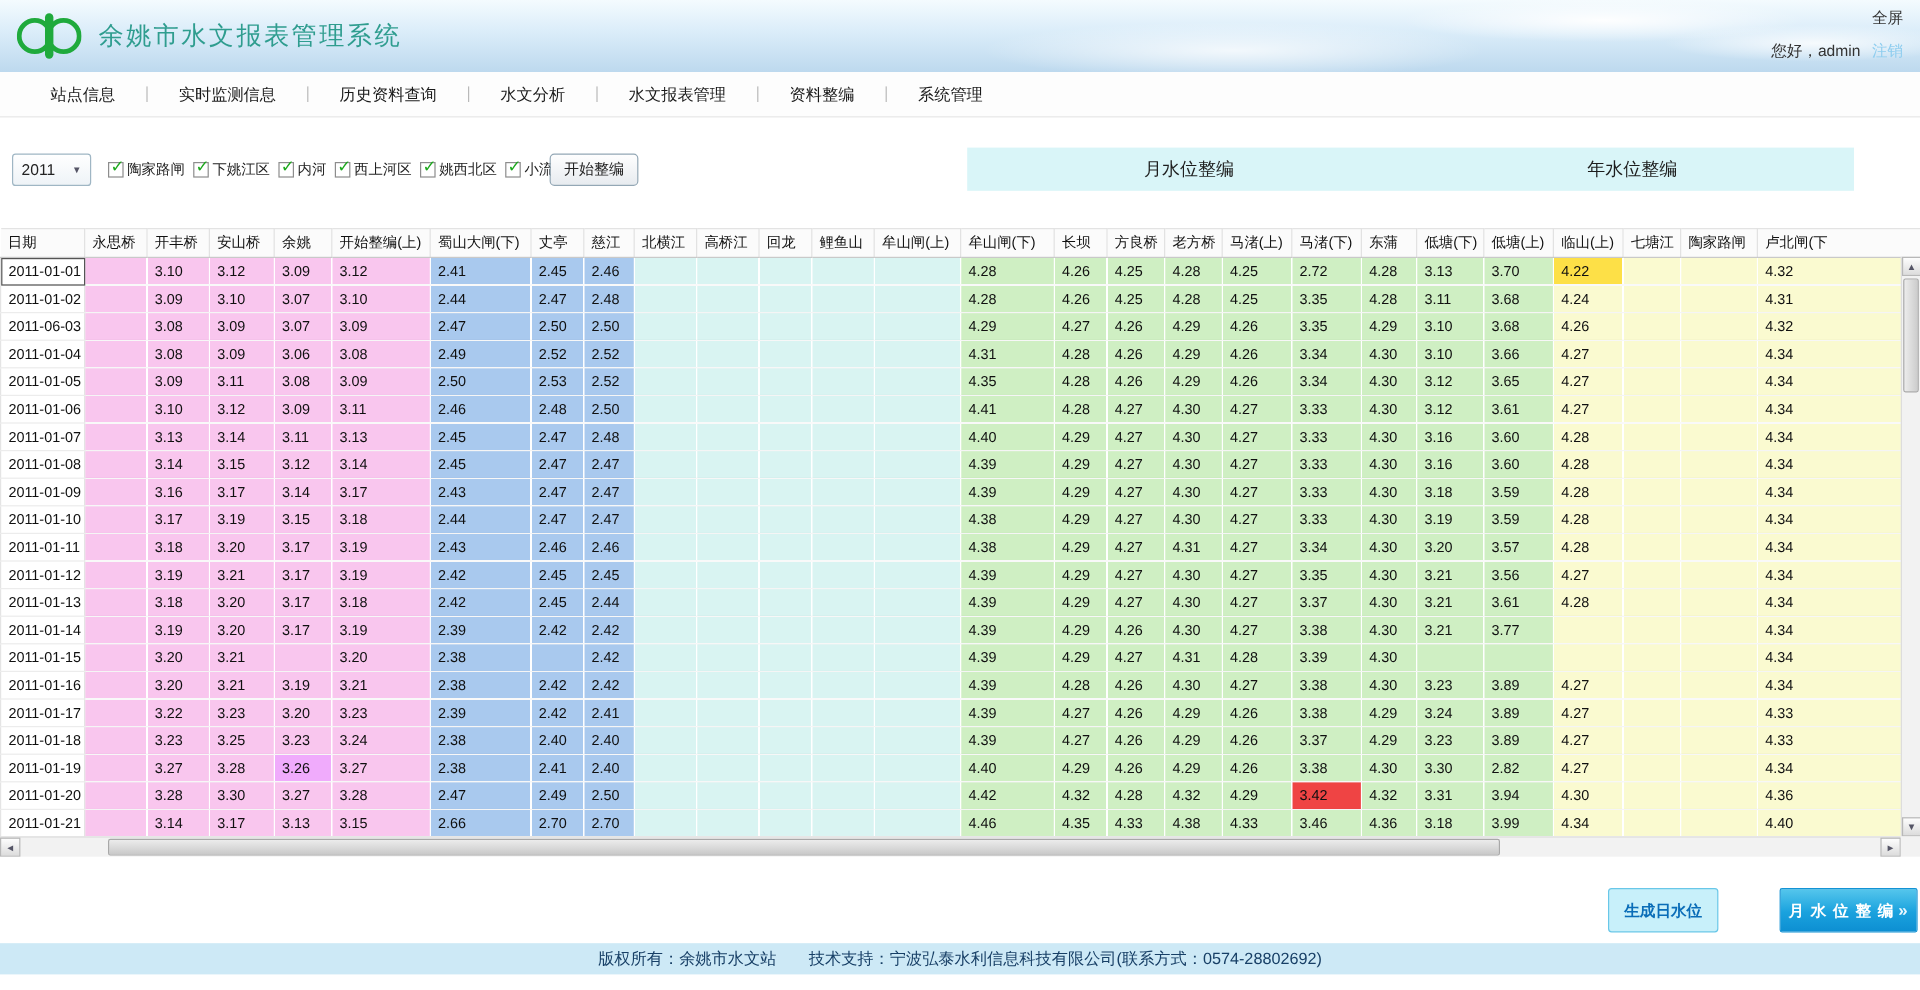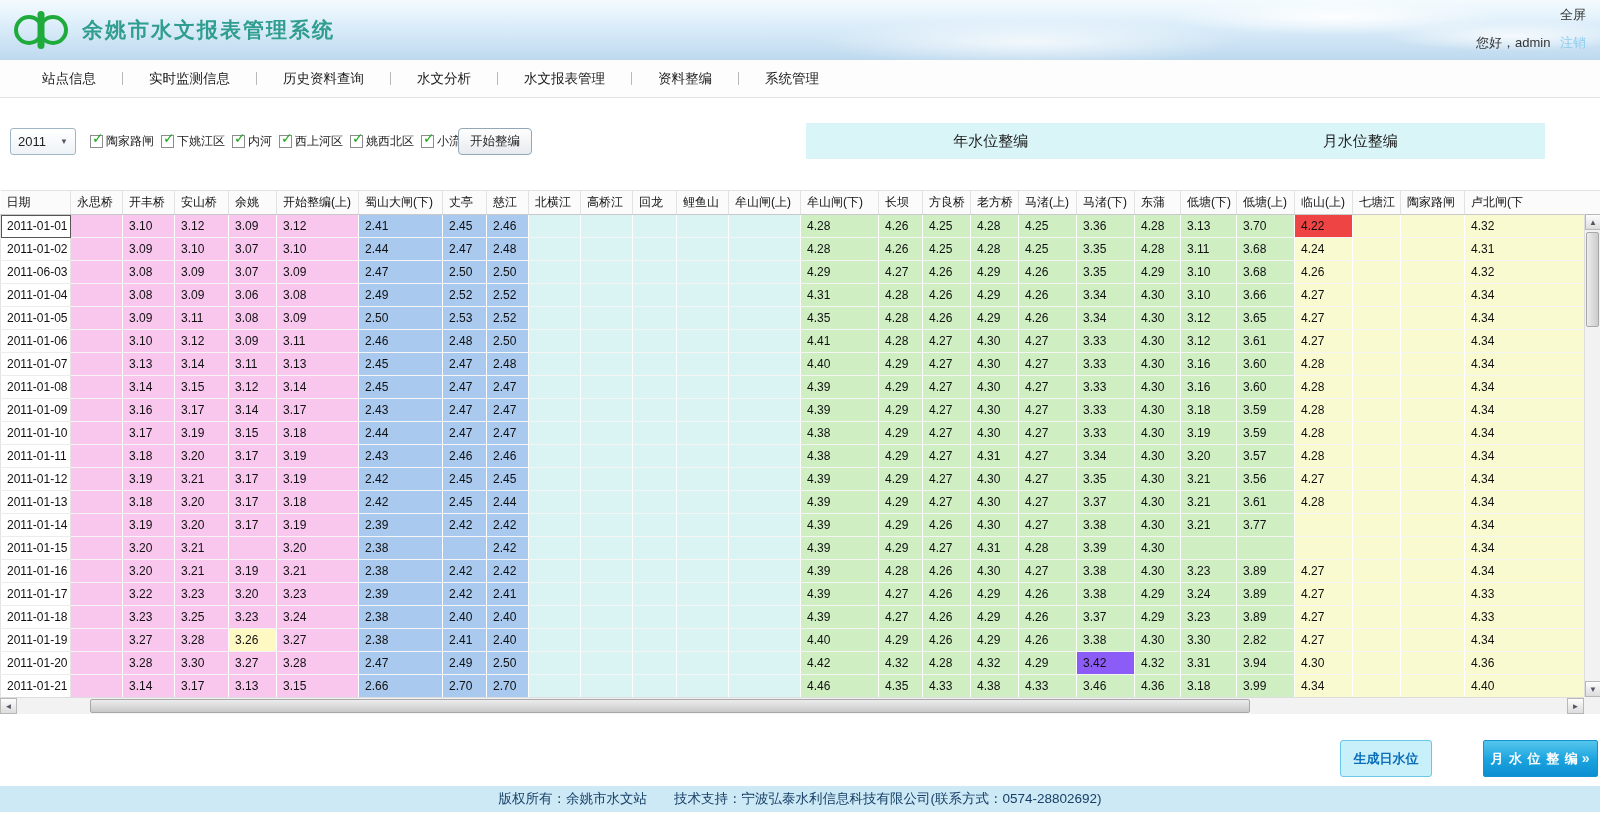--- a/index.html
+++ b/index.html
@@ -9,21 +9,21 @@
 
   
   .top-header { position:absolute; left:0; top:0; width:1600px; height:60px;
     background:linear-gradient(180deg,#f4fbfe 0%,#ddeefa 40%,#bdd9ee 100%); }
   .top-header .clouds { position:absolute; right:0; top:0; width:55%; height:100%;
     background:
       radial-gradient(ellipse 240px 26px at 70% 28%, rgba(255,255,255,.95), rgba(255,255,255,0) 70%),
       radial-gradient(ellipse 300px 34px at 35% 70%, rgba(255,255,255,.75), rgba(255,255,255,0) 70%),
       radial-gradient(ellipse 180px 22px at 90% 60%, rgba(255,255,255,.8), rgba(255,255,255,0) 70%); }
   .logo-area { position:absolute; left:14px; top:8px; height:44px; display:flex; align-items:center; gap:14px; z-index:2; }
-  .app-title { font-size:21px; font-weight:bold; color:#2f9d8f; letter-spacing:2px; }
+  .app-title { font-size:21px; font-weight:normal; color:#2f9d8f; letter-spacing:2px; }
   .fullscreen-link { position:absolute; top:6px; right:14px; font-size:13px; color:#333; z-index:3; cursor:pointer; }
   .user-line { position:absolute; right:14px; bottom:8px; font-size:13px; color:#333; z-index:3; }
   .logout-link { color:#8ecdef; margin-left:6px; cursor:pointer; }
 
   
   .main-nav { position:absolute; top:60px; left:0; width:1600px; height:38px; background:#fdfdfd;
     border-bottom:1px solid #e2e2e2; display:flex; align-items:center; padding-left:16px; }
   .nav-item { font-size:13.5px; color:#1a1a1a; padding:0 26px; cursor:pointer; white-space:nowrap; }
   .nav-sep { width:1px; height:13px; background:#b9b9b9; }
 
@@ -166,24 +166,24 @@
         <label class="cb-item">
           <span class="cb-box">
             <span class="cb-check">✓</span>
           </span>
           <span class="cb-label">小流域</span>
         </label>
       </div>
     <button class="start-btn">开始整编</button>
     <div class="tab-bar">
         <div class="tab-cell">
-          <span class="tab-label">年水位整编</span>
+          <span class="tab-label">月水位整编</span>
         </div>
         <div class="tab-cell">
-          <span class="tab-label">月水位整编</span>
+          <span class="tab-label">年水位整编</span>
         </div>
       </div>
   </div>
 
   <div class="table-area">
     <table>
         <colgroup>
           <col style="width: 70px;">
           <col style="width: 52px;">
           <col style="width: 52px;">
@@ -257,25 +257,25 @@
             <td class="grp-cyan" style="background: rgb(217, 244, 242);"></td>
             <td class="grp-cyan" style="background: rgb(217, 244, 242);"></td>
             <td class="grp-cyan" style="background: rgb(217, 244, 242);"></td>
             <td class="grp-cyan" style="background: rgb(217, 244, 242);"></td>
             <td class="grp-cyan" style="background: rgb(217, 244, 242);"></td>
             <td class="grp-green" style="background: rgb(207, 239, 195);">4.28</td>
             <td class="grp-green" style="background: rgb(207, 239, 195);">4.26</td>
             <td class="grp-green" style="background: rgb(207, 239, 195);">4.25</td>
             <td class="grp-green" style="background: rgb(207, 239, 195);">4.28</td>
             <td class="grp-green" style="background: rgb(207, 239, 195);">4.25</td>
-            <td class="grp-green" style="background: rgb(207, 239, 195);">3.36</td>
+            <td class="grp-green" style="background: rgb(207, 239, 195);">2.72</td>
             <td class="grp-green" style="background: rgb(207, 239, 195);">4.28</td>
             <td class="grp-green" style="background: rgb(207, 239, 195);">3.13</td>
             <td class="grp-green" style="background: rgb(207, 239, 195);">3.70</td>
-            <td class="grp-yellow" style="background: #ef4444;">4.22</td>
+            <td class="grp-yellow" style="background: #fde047;">4.22</td>
             <td class="grp-yellow" style="background: rgb(250, 250, 208);"></td>
             <td class="grp-yellow" style="background: rgb(250, 250, 208);"></td>
             <td class="grp-yellow" style="background: rgb(250, 250, 208);">4.32</td>
           </tr>
           <tr>
             <td class="grp-date">2011-01-02</td>
             <td class="grp-pink" style="background: rgb(249, 198, 238);"></td>
             <td class="grp-pink" style="background: rgb(249, 198, 238);">3.09</td>
             <td class="grp-pink" style="background: rgb(249, 198, 238);">3.10</td>
             <td class="grp-pink" style="background: rgb(249, 198, 238);">3.07</td>
@@ -764,21 +764,21 @@
             <td class="grp-yellow" style="background: rgb(250, 250, 208);">4.27</td>
             <td class="grp-yellow" style="background: rgb(250, 250, 208);"></td>
             <td class="grp-yellow" style="background: rgb(250, 250, 208);"></td>
             <td class="grp-yellow" style="background: rgb(250, 250, 208);">4.33</td>
           </tr>
           <tr>
             <td class="grp-date">2011-01-19</td>
             <td class="grp-pink" style="background: rgb(249, 198, 238);"></td>
             <td class="grp-pink" style="background: rgb(249, 198, 238);">3.27</td>
             <td class="grp-pink" style="background: rgb(249, 198, 238);">3.28</td>
-            <td class="grp-pink" style="background: #fef9c3;">3.26</td>
+            <td class="grp-pink" style="background: #f0abfc;">3.26</td>
             <td class="grp-pink" style="background: rgb(249, 198, 238);">3.27</td>
             <td class="grp-blue" style="background: rgb(169, 201, 238);">2.38</td>
             <td class="grp-blue" style="background: rgb(169, 201, 238);">2.41</td>
             <td class="grp-blue" style="background: rgb(169, 201, 238);">2.40</td>
             <td class="grp-cyan" style="background: rgb(217, 244, 242);"></td>
             <td class="grp-cyan" style="background: rgb(217, 244, 242);"></td>
             <td class="grp-cyan" style="background: rgb(217, 244, 242);"></td>
             <td class="grp-cyan" style="background: rgb(217, 244, 242);"></td>
             <td class="grp-cyan" style="background: rgb(217, 244, 242);"></td>
             <td class="grp-green" style="background: rgb(207, 239, 195);">4.40</td>
@@ -808,21 +808,21 @@
             <td class="grp-cyan" style="background: rgb(217, 244, 242);"></td>
             <td class="grp-cyan" style="background: rgb(217, 244, 242);"></td>
             <td class="grp-cyan" style="background: rgb(217, 244, 242);"></td>
             <td class="grp-cyan" style="background: rgb(217, 244, 242);"></td>
             <td class="grp-cyan" style="background: rgb(217, 244, 242);"></td>
             <td class="grp-green" style="background: rgb(207, 239, 195);">4.42</td>
             <td class="grp-green" style="background: rgb(207, 239, 195);">4.32</td>
             <td class="grp-green" style="background: rgb(207, 239, 195);">4.28</td>
             <td class="grp-green" style="background: rgb(207, 239, 195);">4.32</td>
             <td class="grp-green" style="background: rgb(207, 239, 195);">4.29</td>
-            <td class="grp-green" style="background: #8b5cf6;">3.42</td>
+            <td class="grp-green" style="background: #ef4444;">3.42</td>
             <td class="grp-green" style="background: rgb(207, 239, 195);">4.32</td>
             <td class="grp-green" style="background: rgb(207, 239, 195);">3.31</td>
             <td class="grp-green" style="background: rgb(207, 239, 195);">3.94</td>
             <td class="grp-yellow" style="background: rgb(250, 250, 208);">4.30</td>
             <td class="grp-yellow" style="background: rgb(250, 250, 208);"></td>
             <td class="grp-yellow" style="background: rgb(250, 250, 208);"></td>
             <td class="grp-yellow" style="background: rgb(250, 250, 208);">4.36</td>
           </tr>
           <tr>
             <td class="grp-date">2011-01-21</td>

